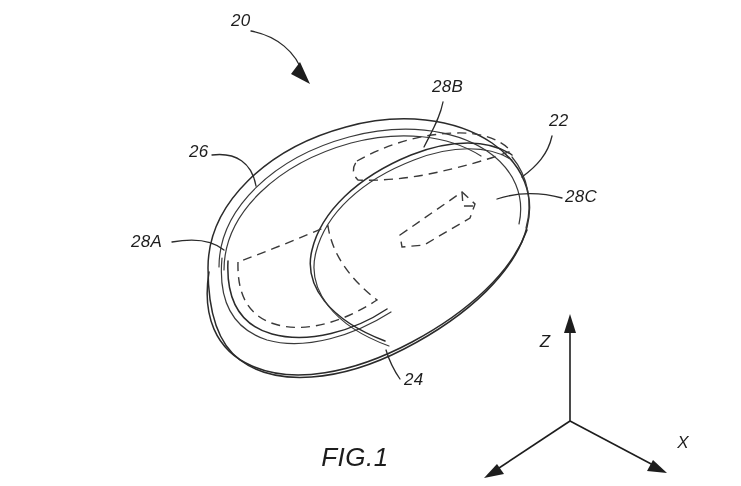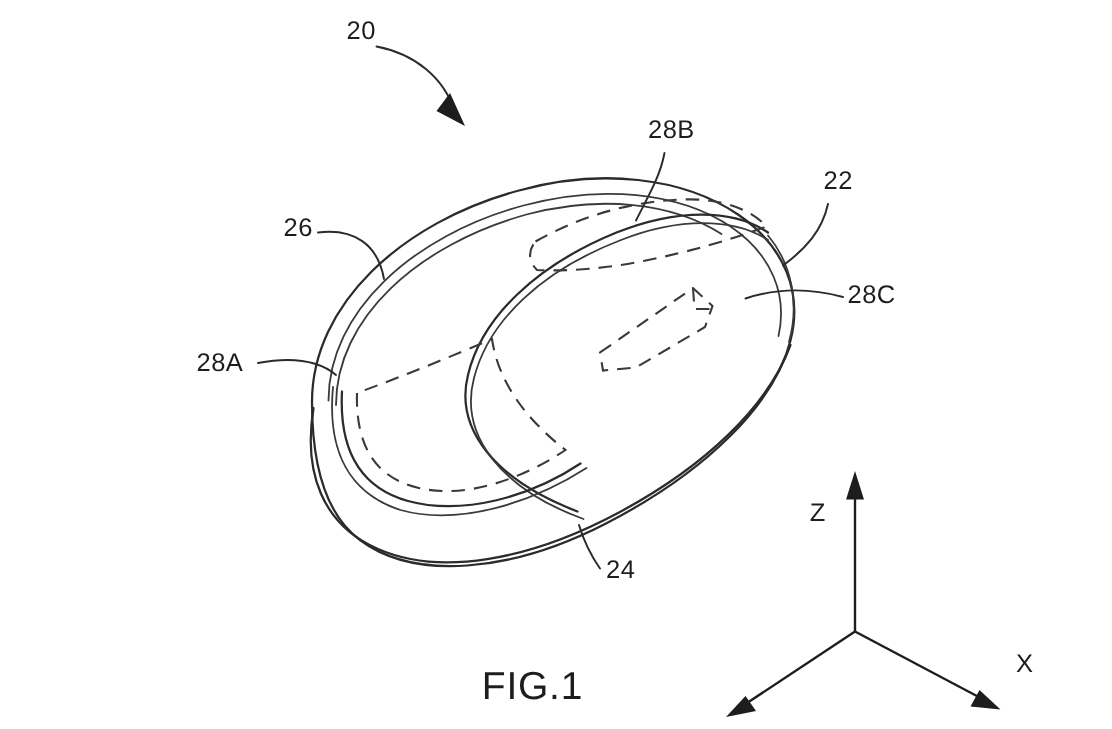--- a/index.html
+++ b/index.html
@@ -12,20 +12,21 @@
     height: 486px;
     position: relative;
     overflow: hidden;
     font-family: "Liberation Sans", sans-serif;
   }
   #figure-root {
     position: absolute;
     top: 0; left: 0;
     width: 681px;
     height: 486px;
+    font-style: italic;
   }
   svg#patent-figure {
     display: block;
     width: 741px;
     height: 486px;
     background: #ffffff;
   }
   .outline {
     fill: none;
     stroke: #2b2b2b;

